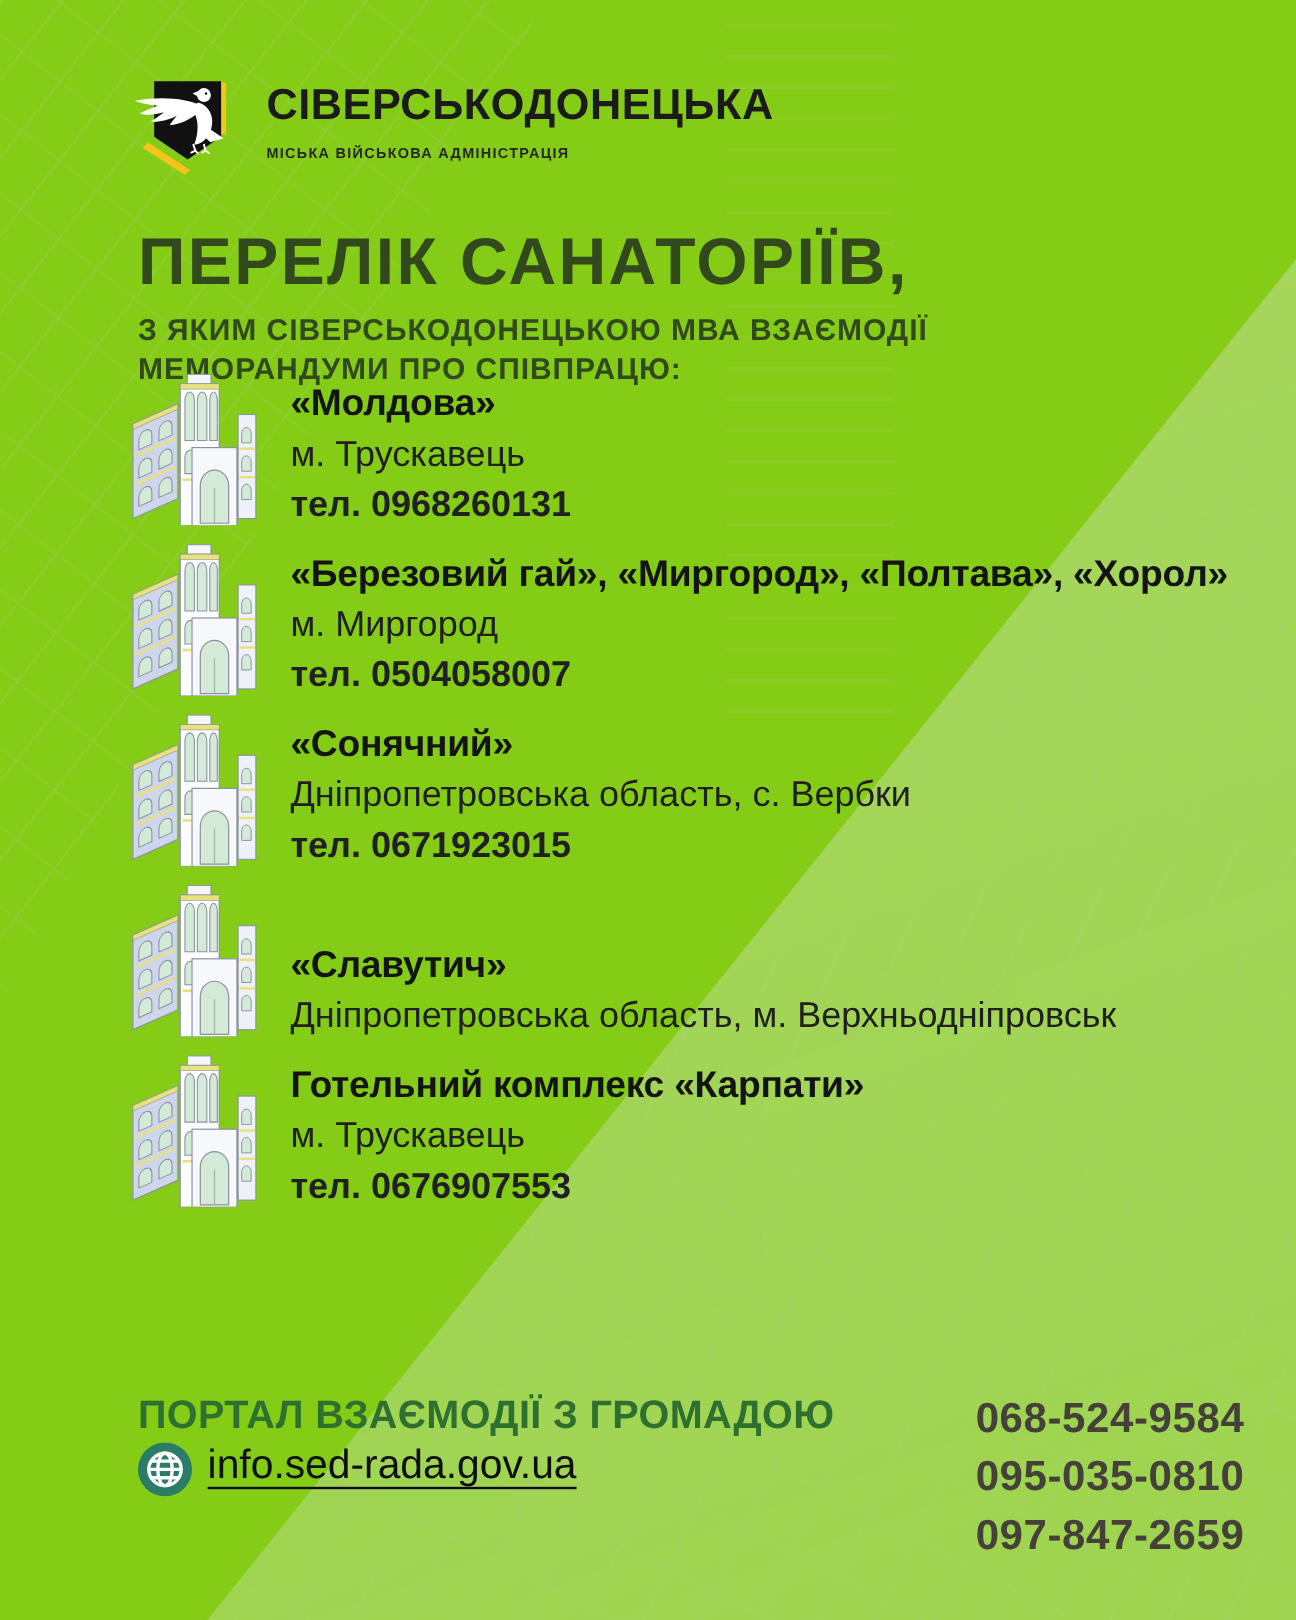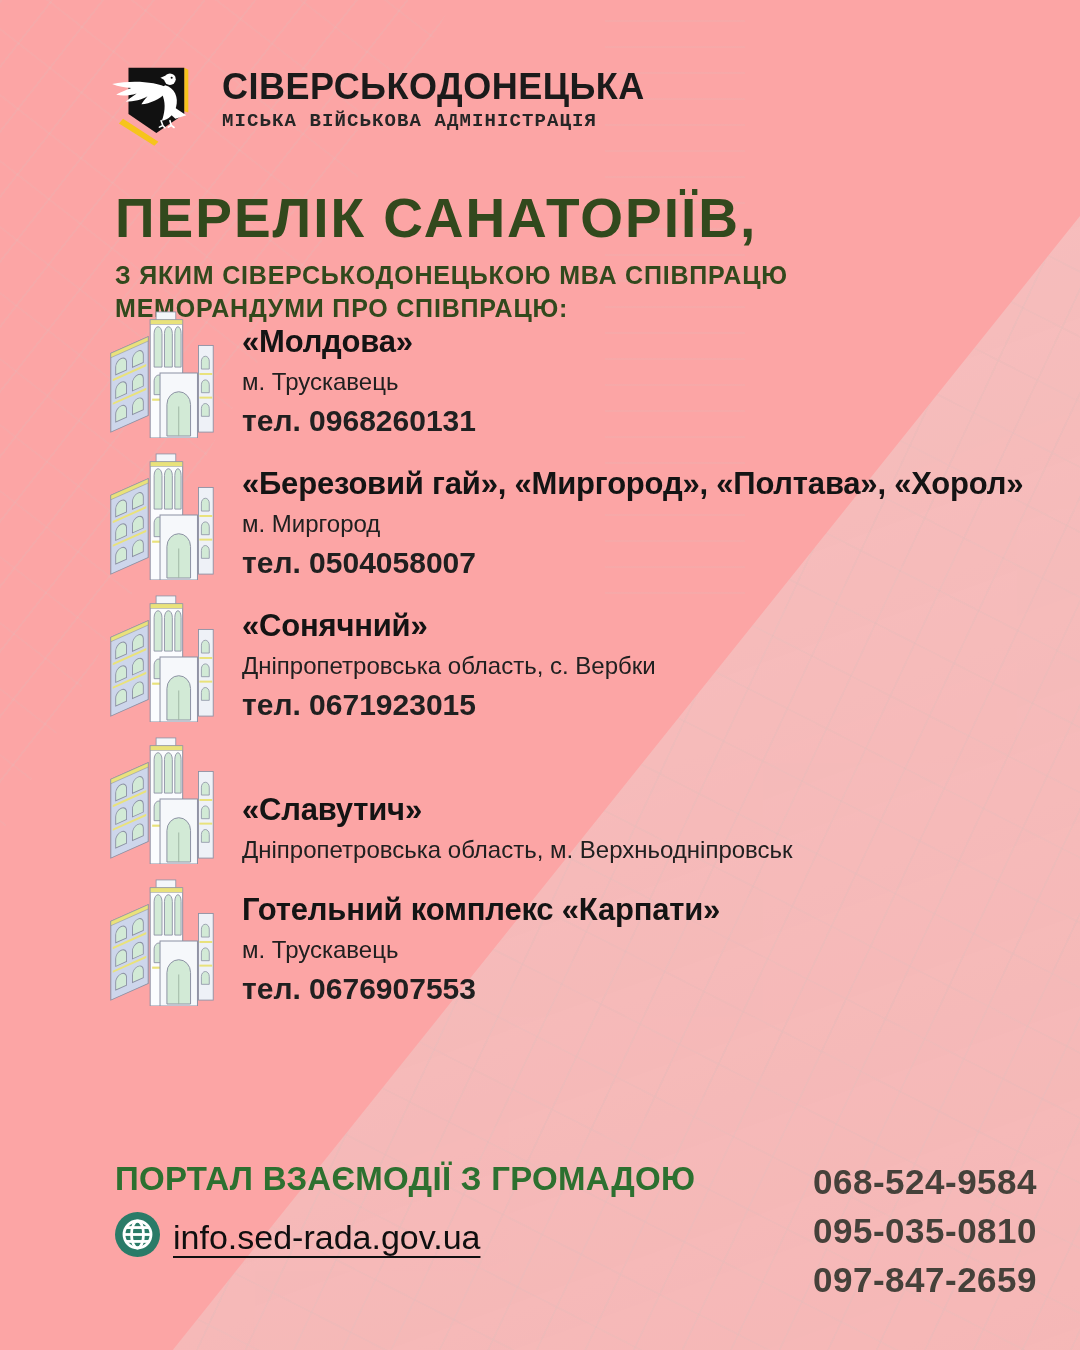--- a/index.html
+++ b/index.html
@@ -1,18 +1,18 @@
 <!DOCTYPE html>
 <html lang="uk"><head>
 <meta charset="utf-8">
 <style>
   html,body{margin:0;padding:0;background:#e8e8ea;}
   .page{
     position:relative;width:1080px;height:1350px;margin:0 auto;
-    background:#fca5a5;overflow:hidden;
+    background:#84cc16;overflow:hidden;
     font-family:"Liberation Sans", sans-serif;color:#1c1c1c;
   }
   
   .bg-layer{position:absolute;inset:0;pointer-events:none;}
   .bg-tri-right{
     clip-path:polygon(16% 100%,100% 16%,100% 100%,0 100%);
     background:
       repeating-linear-gradient(115deg, rgba(203,207,204,.28) 0 2px, rgba(0,0,0,0) 2px 44px),
       repeating-linear-gradient(27deg, rgba(203,207,204,.22) 0 2px, rgba(0,0,0,0) 2px 58px),
       linear-gradient(160deg, rgba(236,239,237,.65), rgba(228,232,229,.5));
@@ -28,37 +28,37 @@
   .bg-strip-center{
     left:56%;top:0;width:13%;height:44%;
     background:repeating-linear-gradient(0deg, rgba(200,204,201,.35) 0 2px, rgba(0,0,0,0) 2px 26px);
     opacity:.28;
   }
   
   .logo-row{position:absolute;left:104px;top:46px;display:flex;align-items:flex-start;gap:16px;}
   .logo-shield{width:102px;height:114px;flex:none;}
   .brand-text{padding-top:20px;}
   .brand-title{font-size:36px;font-weight:800;letter-spacing:.5px;color:#1b1b1b;}
-  .brand-sub{font-size:19px;font-weight:700;letter-spacing:1.1px;color:#262626;margin-top:2px;font-family:Liberation Mono, monospace;}
+  .brand-sub{font-size:12px;font-weight:700;letter-spacing:1.1px;color:#262626;margin-top:13px;}
   
   .heading{position:absolute;left:115px;top:186px;}
   .heading-title{font-size:55px;font-weight:800;letter-spacing:2px;color:#32491d;}
   .heading-sub{font-size:25px;font-weight:800;letter-spacing:.8px;line-height:33px;color:#32491d;margin-top:9px;}
   
   .list{position:absolute;left:102px;top:296px;width:946px;}
   .item{display:flex;align-items:flex-end;gap:20px;height:142px;}
   .bldg{width:120px;height:130px;flex:none;}
   .item-text{padding-top:10px;min-width:0;}
   .item-name{font-size:31px;font-weight:700;color:#141414;letter-spacing:-.2px;white-space:nowrap;}
-  .item-loc{font-size:24px;color:#202020;margin-top:8px;white-space:pre;}
+  .item-loc{font-size:30px;color:#202020;margin-top:8px;white-space:pre;}
   .item-phone{font-size:30px;color:#202020;margin-top:8px;font-weight:bold;}
   
   .footer{position:absolute;left:115px;top:1160px;width:922px;display:flex;justify-content:space-between;align-items:flex-start;}
   .portal-title{font-size:33px;font-weight:800;letter-spacing:.3px;color:#2d7030;}
-  .site-row{display:flex;align-items:flex-end;gap:13px;margin-top:14px;}
+  .site-row{display:flex;align-items:flex-start;gap:13px;margin-top:4px;}
   .globe{width:45px;height:45px;flex:none;}
   .site-link{font-size:34px;color:#0f0f0f;text-decoration:underline;text-decoration-thickness:2px;text-underline-offset:7px;cursor:pointer;}
   .phones{text-align:right;font-size:35px;font-weight:700;line-height:49px;letter-spacing:.5px;color:#45413a;margin-top:-3px;}
 </style>
 </head>
 <body>
 
 <svg width="0" height="0" style="position:absolute" aria-hidden="true">
   <defs>
     <symbol id="bldg" viewBox="0 0 120 132">
@@ -132,21 +132,21 @@
     </svg>
     <div class="brand-text">
       <div class="brand-title">СІВЕРСЬКОДОНЕЦЬКА</div>
       <div class="brand-sub">МІСЬКА ВІЙСЬКОВА АДМІНІСТРАЦІЯ</div>
     </div>
   </div>
 
   <div class="heading">
     <div class="heading-title">ПЕРЕЛІК САНАТОРІЇВ,</div>
     <div class="heading-sub">
-      <div>З ЯКИМ СІВЕРСЬКОДОНЕЦЬКОЮ МВА СПІВПРАЦЮ</div>
+      <div>З ЯКИМ СІВЕРСЬКОДОНЕЦЬКОЮ МВА ВЗАЄМОДІЇ</div>
       <div>МЕМОРАНДУМИ ПРО СПІВПРАЦЮ:</div>
     </div>
   </div>
 
   <div class="list">
 
     <div class="item">
       <svg class="bldg">
           <use href="#bldg"></use>
         </svg>

